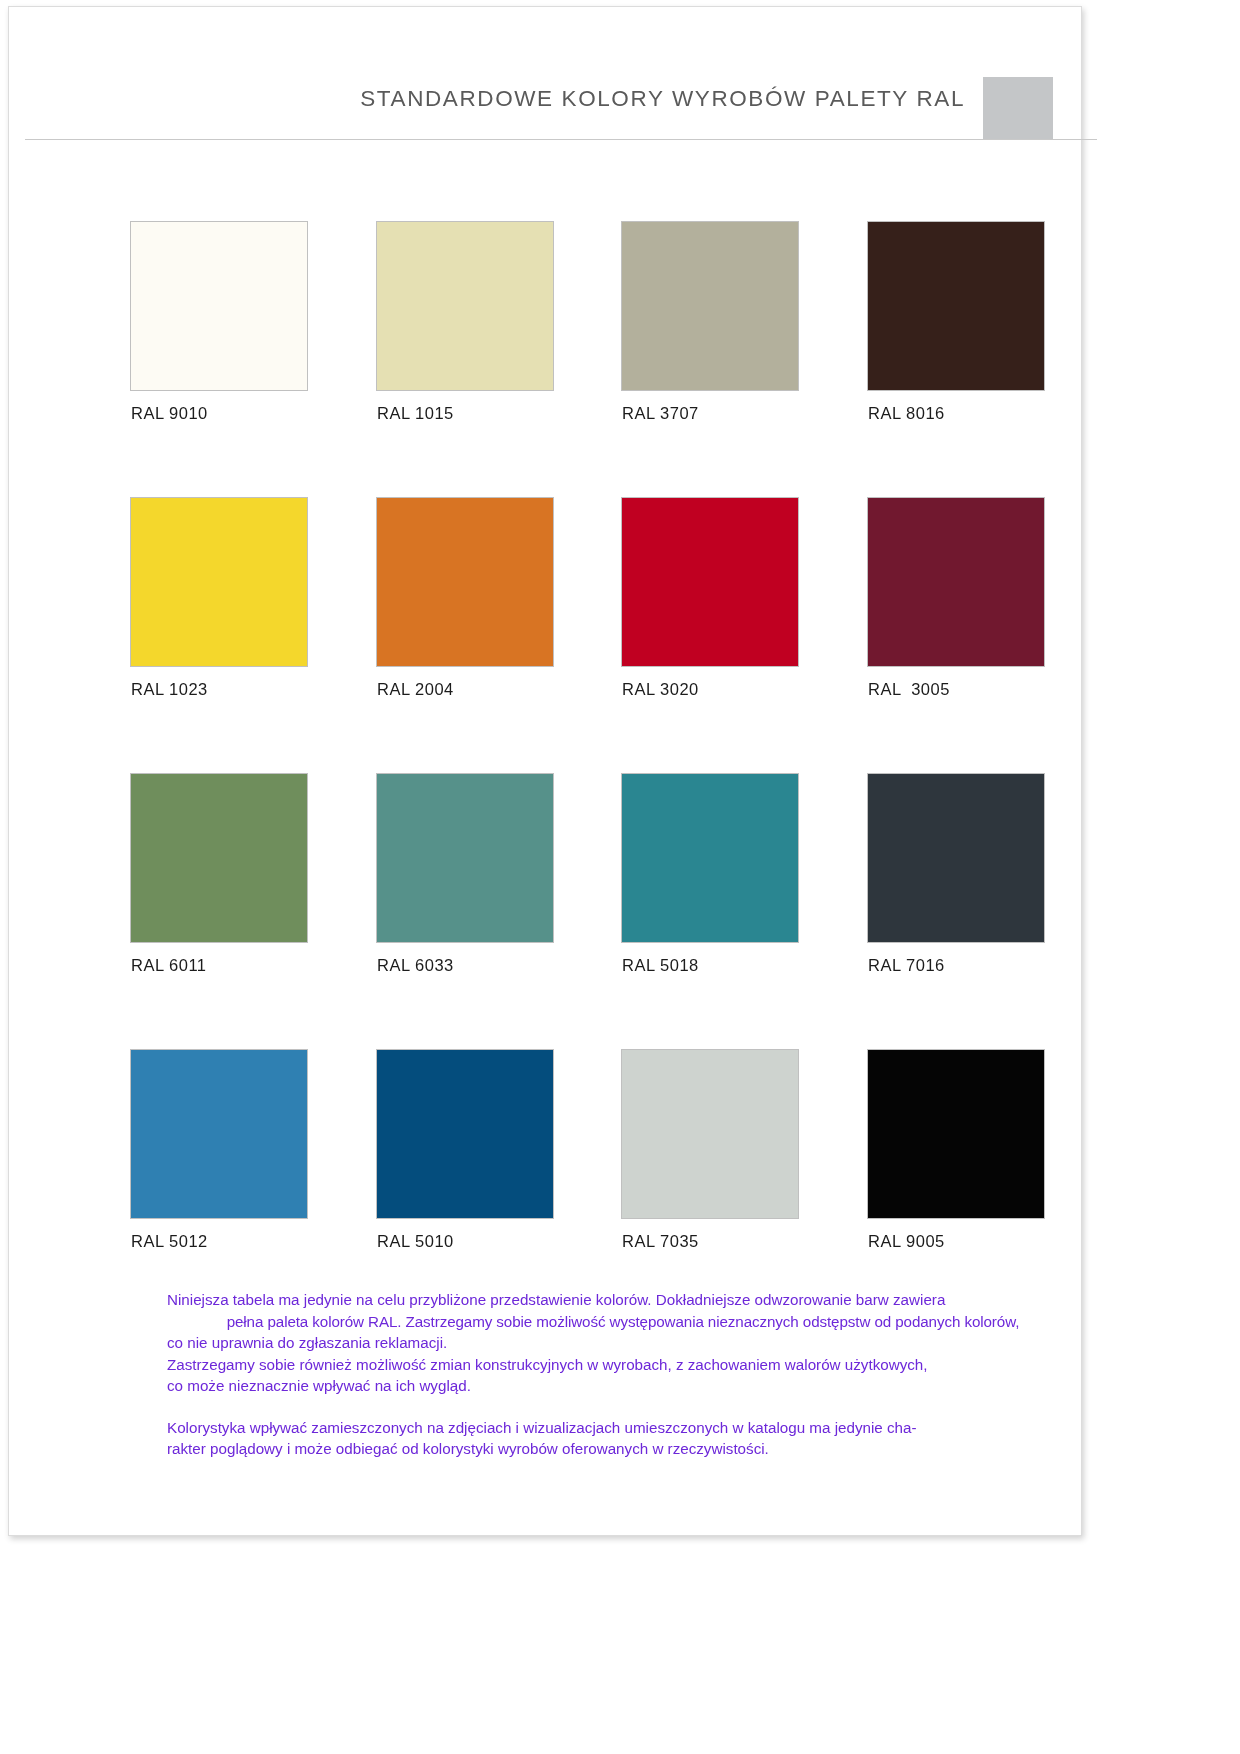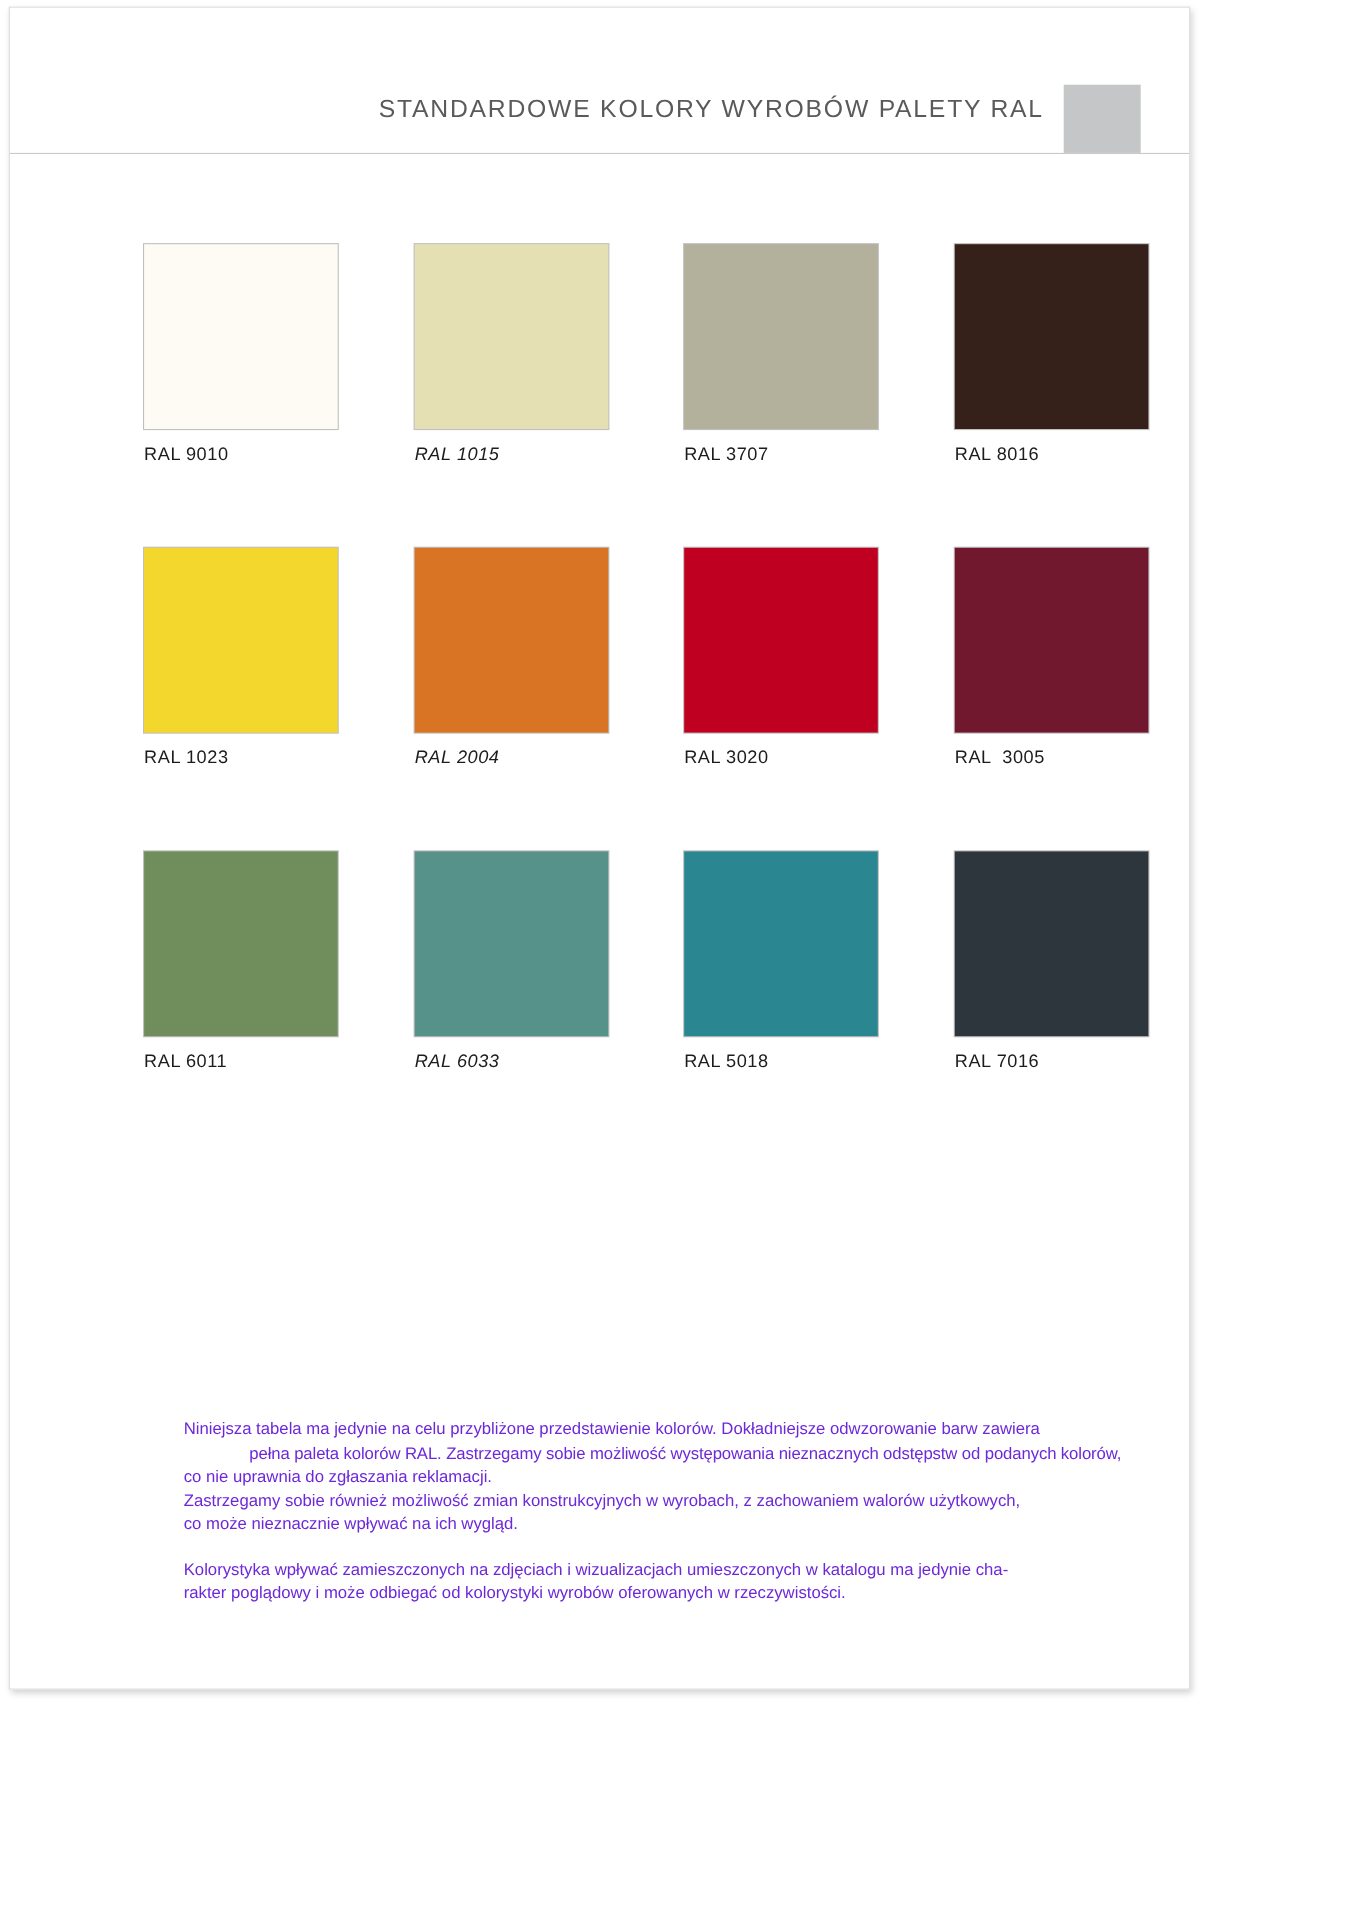--- a/index.html
+++ b/index.html
@@ -24,21 +24,21 @@
     width: 1074px;
     height: 1530px;
     background: #ffffff;
     border: 1px solid #dcdcdc;
     box-shadow: 2px 3px 6px rgba(0,0,0,0.18);
   }
 
   
   .header {
     position: absolute;
-    left: 0;
+    left: 16px;
     top: 0;
     width: 100%;
     height: 133px;
     border-bottom: 1px solid #c9c9c9;
   }
   .header-title {
     position: absolute;
     right: 132px;
     top: 92px;
     transform: translateY(-50%);
@@ -68,21 +68,21 @@
     position: relative;
     height: 276px;
     padding: 0;
   }
   .cell {
     position: absolute;
     top: 82px;
     width: 176px;
   }
   .cell.c0 { left: 122px; }
-  .cell.c1 { left: 368px; font-style: italic; }
+  .cell.c1 { left: 368px; }
   .cell.c2 { left: 613px; }
   .cell.c3 { left: 859px; }
 
   .chip {
     width: 176px;
     height: 168px;
     box-shadow: 0 0 0 1px rgba(140,140,140,0.55);
   }
   .chip-label {
     margin-top: 14px;
@@ -169,20 +169,38 @@
       <div class="cell c2">
         <div class="chip" style="background: rgb(42, 134, 145);"></div>
         <div class="chip-label">RAL 5018</div>
       </div>
       <div class="cell c3">
         <div class="chip" style="background: rgb(46, 54, 61);"></div>
         <div class="chip-label">RAL 7016</div>
       </div>
     </div>
 
+    <div class="row">
+      <div class="cell c0">
+        <div class="chip" style="background: rgb(47, 128, 178);"></div>
+        <div class="chip-label">RAL 5012</div>
+      </div>
+      <div class="cell c1">
+        <div class="chip" style="background: rgb(4, 77, 125);"></div>
+        <div class="chip-label">RAL 5010</div>
+      </div>
+      <div class="cell c2">
+        <div class="chip" style="background: rgb(206, 211, 207);"></div>
+        <div class="chip-label">RAL 7035</div>
+      </div>
+      <div class="cell c3">
+        <div class="chip" style="background: rgb(5, 5, 5);"></div>
+        <div class="chip-label">RAL 9005</div>
+      </div>
+    </div>
 
   </div>
 
   <div class="notes">
     <p>Niniejsza tabela ma jedynie na celu przybliżone przedstawienie kolorów. Dokładniejsze odwzorowanie barw zawiera</p>
     <p class="tight">pełna paleta kolorów RAL. Zastrzegamy sobie możliwość występowania nieznacznych odstępstw od podanych kolorów,</p>
     <p>co nie uprawnia do zgłaszania reklamacji.</p>
     <p>Zastrzegamy sobie również możliwość zmian konstrukcyjnych w wyrobach, z zachowaniem walorów użytkowych,</p>
     <p>co może nieznacznie wpływać na ich wygląd.</p>
     <p class="gap">Kolorystyka wpływać zamieszczonych na zdjęciach i wizualizacjach umieszczonych w katalogu ma jedynie cha-</p>

